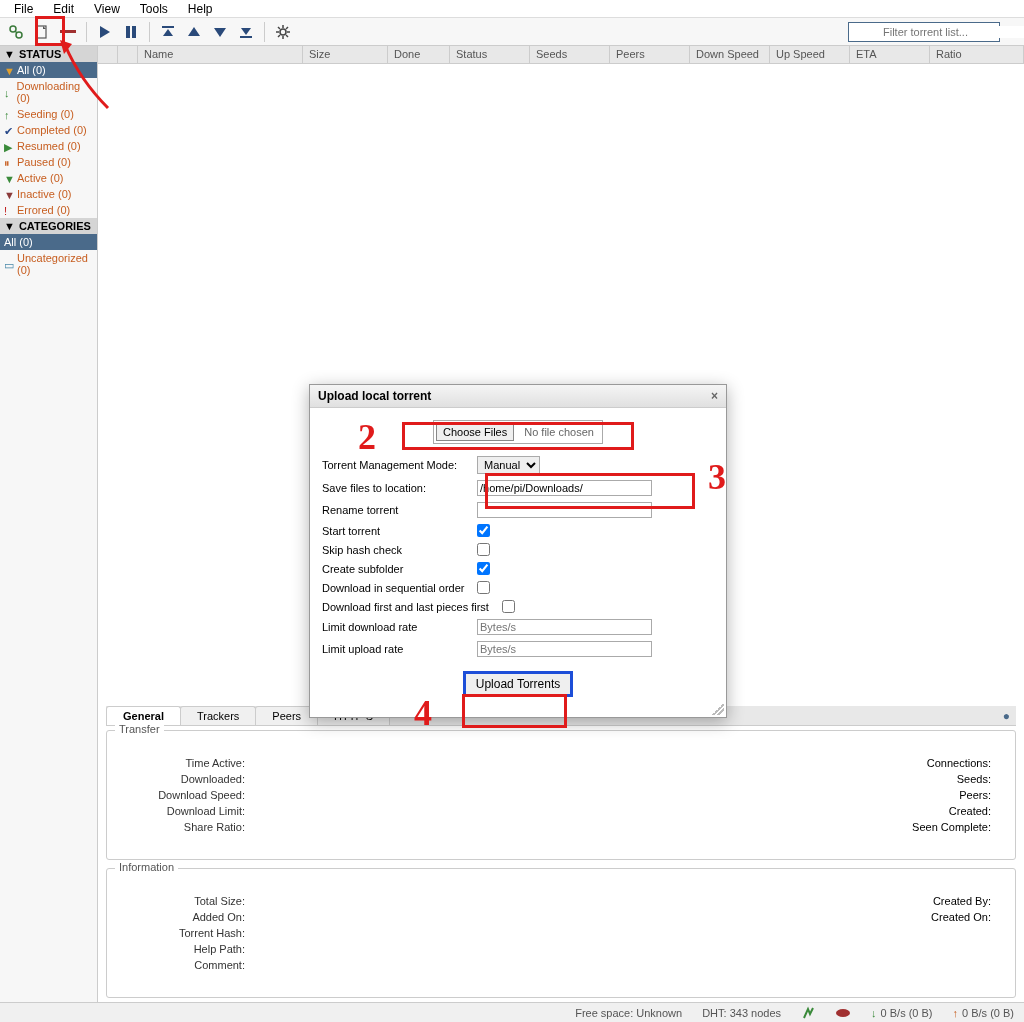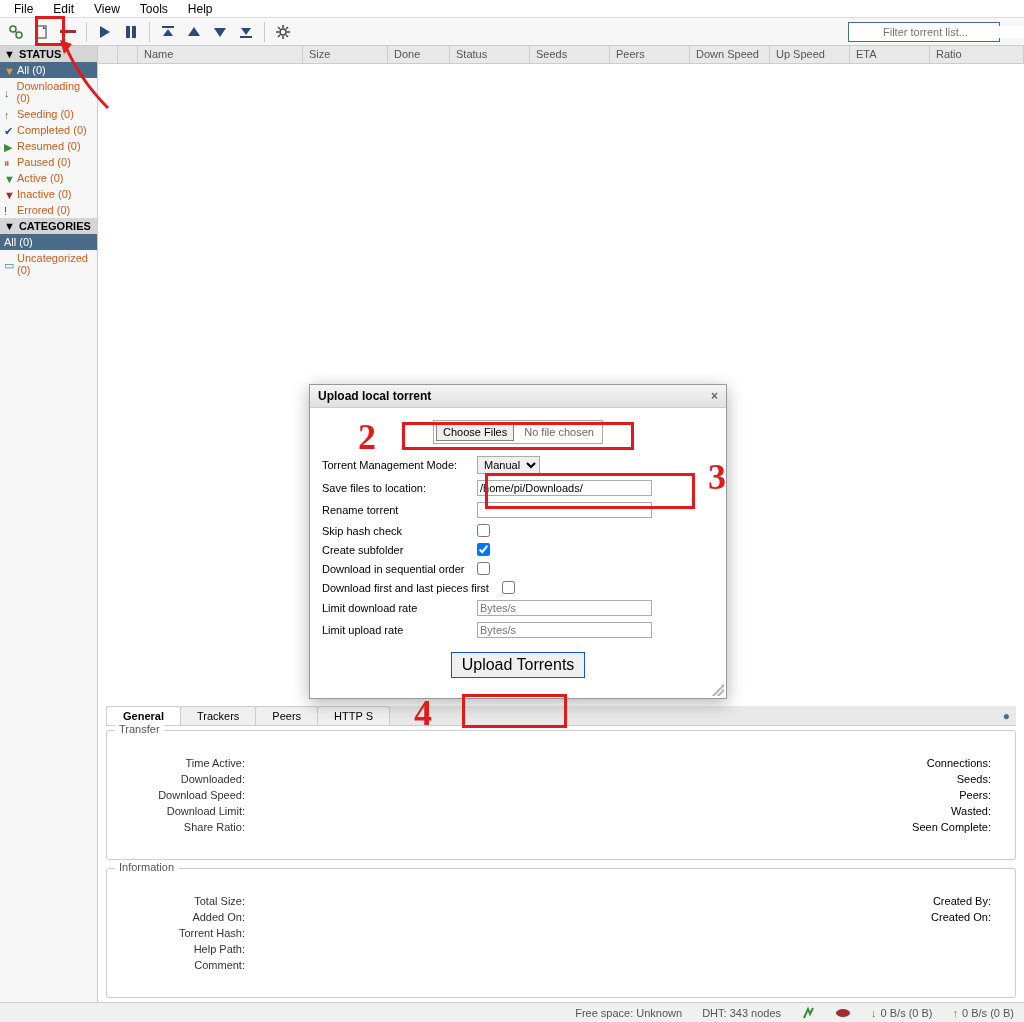--- a/index.html
+++ b/index.html
@@ -53,21 +53,21 @@
 .dialog-body { padding: 12px; }
 .file-row { display: flex; justify-content: center; margin-bottom: 12px; }
 .file-input { border: 1px solid #aaa; display: flex; align-items: center; font-size: 11px; }
 .file-btn { background: #efefef; border: 1px solid #888; padding: 2px 6px; margin: 2px; }
 .file-text { padding: 2px 8px; color: #666; }
 .form-row { display: flex; align-items: center; margin-bottom: 6px; font-size: 11px; }
 .form-label { width: 155px; }
 .form-row input[type=text], .form-row select { border: 1px solid #aaa; padding: 1px 2px; font-size: 11px; }
 .form-row input[type=text] { width: 175px; }
 .dialog-footer { text-align: center; padding: 8px; }
-.upload-btn { background: #efefef; border: 1px solid #1d4ed8; padding: 3px 10px; font-size: 16px; cursor: pointer; }
+.upload-btn { background: #efefef; border: 3px solid #1d4ed8; padding: 3px 10px; font-size: 12px; cursor: pointer; }
 .dialog-resize { position: absolute; bottom: 2px; right: 2px; width: 12px; height: 12px; background: linear-gradient(135deg, transparent 50%, #bbb 50%, #bbb 60%, transparent 60%, transparent 70%, #bbb 70%, #bbb 80%, transparent 80%); }
 
 
 .ann { position: absolute; border: 3px solid #e01b1b; pointer-events: none; }
 .ann-text { position: absolute; color: #e01b1b; font-size: 36px; font-weight: bold; font-family: 'Comic Sans MS', cursive; pointer-events: none; }
 </style>
 </head>
 <body>
 
 <div class="menubar">
@@ -255,21 +255,21 @@
           <div class="info-row" style="justify-content:flex-end">
               <div>Connections:</div>
             </div>
           <div class="info-row" style="justify-content:flex-end">
               <div>Seeds:</div>
             </div>
           <div class="info-row" style="justify-content:flex-end">
               <div>Peers:</div>
             </div>
           <div class="info-row" style="justify-content:flex-end">
-              <div>Wasted:</div>
+              <div>Created:</div>
             </div>
           <div class="info-row" style="justify-content:flex-end">
               <div>Seen Complete:</div>
             </div>
         </div>
       </div>
     </div>
 
     <div class="panel">
       <div class="panel-title">Information</div>
@@ -344,20 +344,24 @@
           <div class="form-label">Torrent Management Mode:</div>
           <select><option>Manual</option></select>
         </div>
       <div class="form-row">
           <div class="form-label">Save files to location:</div>
           <input type="text" value="/home/pi/Downloads/" style="">
         </div>
       <div class="form-row">
           <div class="form-label">Rename torrent</div>
           <input type="text" style="">
+        </div>
+      <div class="form-row">
+          <div class="form-label">Start torrent</div>
+          <input type="checkbox" checked="" style="">
         </div>
       <div class="form-row">
           <div class="form-label">Skip hash check</div>
           <input type="checkbox" style="">
         </div>
       <div class="form-row">
           <div class="form-label">Create subfolder</div>
           <input type="checkbox" checked="" style="">
         </div>
       <div class="form-row">

